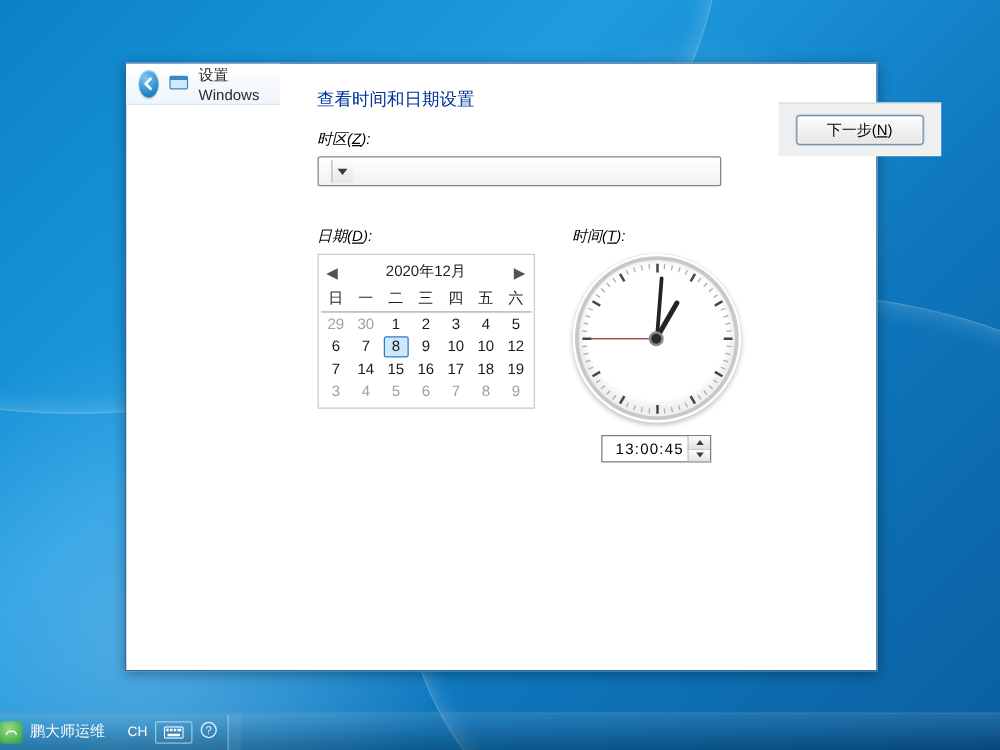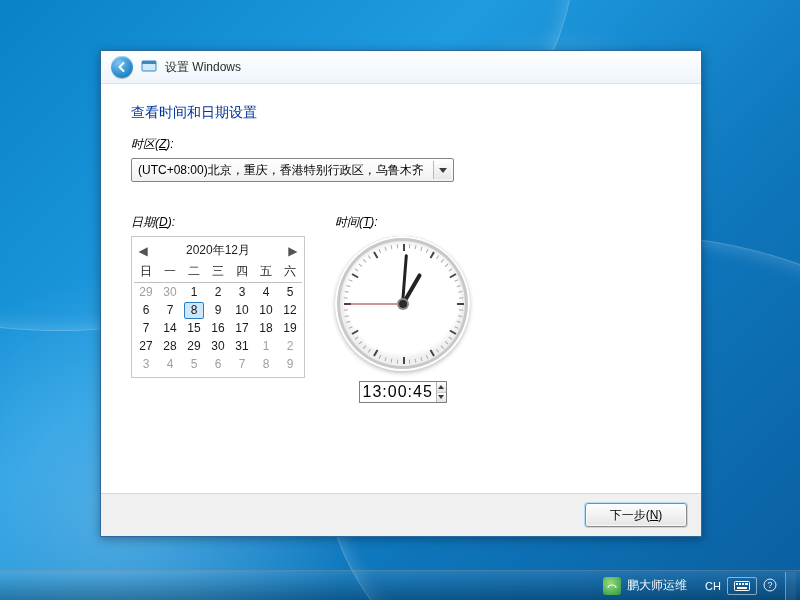--- a/index.html
+++ b/index.html
@@ -15,21 +15,21 @@
     box-shadow: 0 0 20px rgba(200,235,255,0.3) inset;
     pointer-events:none;
   }
   .swoosh1 { width:900px; height:640px; left:-320px; top:-320px; transform:rotate(-14deg); }
   .swoosh2 { width:720px; height:520px; left:320px; top:240px; transform:rotate(12deg); }
 
   .dialog {
     position: absolute; left: 100px; top: 50px; width: 600px; height: 485px;
     background: #fff; border: 1px solid #2b6aa0;
     box-shadow: 0 2px 10px rgba(0,0,0,0.35);
-    display: flex; flex-direction: column;
+    display: flex; 
   }
   .dialog-header {
     height: 32px; display:flex; align-items:center; gap:8px; padding: 0 10px;
     background: linear-gradient(#ffffff,#eef5fb);
     border-bottom: 1px solid #d6e4f0;
   }
   .back-btn {
     width:22px; height:22px; border-radius:50%; display:flex; align-items:center; justify-content:center;
     background: radial-gradient(circle at 35% 30%, #7fc5f2, #2a8ed0 60%, #166aa2);
     color:#fff; font-size:12px; box-shadow: inset 0 1px 1px rgba(255,255,255,0.6), 0 1px 1px rgba(0,0,0,0.25);
@@ -95,50 +95,50 @@
   .clock .hand { position:absolute; left:50%; top:50%; transform-origin: 50% 100%; }
   .clock .hand.hour   { width:4px; height:35px; margin-left:-2px; margin-top:-35px; background:#232323; border-radius:2px; }
   .clock .hand.minute { width:3px; height:50px; margin-left:-1.5px; margin-top:-50px; background:#232323; border-radius:2px; }
   .clock .hand.second { width:1px; height:54px; margin-left:-0.5px; margin-top:-54px; background:#a02a2a; }
   .clock .pin { position:absolute; left:50%; top:50%; width:8px; height:8px; margin:-4px 0 0 -4px; background:#2b2b2b; border-radius:50%; box-shadow:0 0 0 2px #8a8a8a; }
 
   .time-spinner {
     margin: 10px auto 0 auto; width:86px; height:20px; display:flex; align-items:center;
     border:1px solid #7f7f7f; background:#fff;
   }
-  .time-spinner .t-val { flex:1; text-align:right; padding: 0 3px; letter-spacing:1px; font-size:16px; }
+  .time-spinner .t-val { flex:1; text-align:right; padding: 0 3px; letter-spacing:1px; font-size:12px; }
   .time-spinner .spin {
     width:17px; height:100%; border-left:1px solid #b7b7b7; display:flex; flex-direction:column;
   }
   .time-spinner .spin > div {
     flex:1; display:flex; align-items:center; justify-content:center;
     background:linear-gradient(#fdfdfd,#e2e2e2);
   }
   .time-spinner .spin > div + div { border-top:1px solid #c9c9c9; }
   .caret-up   { width:0; height:0; border-left:3px solid transparent; border-right:3px solid transparent; border-bottom:4px solid #3b3b3b; }
   .caret-down2{ width:0; height:0; border-left:3px solid transparent; border-right:3px solid transparent; border-top:4px solid #3b3b3b; }
 
   .dialog-footer {
     height:42px; border-top:1px solid #d7d7d7; background:#f0f0f0;
-    display:flex; align-items:center; justify-content:flex-end; padding: 0 14px;
+    display:flex; align-items:center; justify-content:flex-end; padding: 0 14px; margin-top: 31px;
   }
   .btn {
     min-width:80px; height:22px; padding:0 10px;
     border:1px solid #8a8a8a; border-radius:3px;
     background:linear-gradient(#fefefe,#e5e5e5);
     display:flex; align-items:center; justify-content:center;
     box-shadow: 0 0 0 1px #b7dbf4, inset 0 0 0 1px rgba(255,255,255,0.8);
   }
   .btn .u { text-decoration:underline; }
 
   
   .taskbar {
     position:absolute; left:0; bottom:0; width:100%; height:30px;
     background: linear-gradient(rgba(255,255,255,0.08), rgba(0,0,0,0.25));
-    display:flex; align-items:center; justify-content:flex-end; gap:8px;
+    display:flex; align-items:center; justify-content:flex-start; gap:8px;
     padding-right:4px; box-sizing:border-box;
     border-top:1px solid rgba(255,255,255,0.25);
   }
   .tray { display:flex; align-items:center; gap:6px; color:#fff; font-size:11px; }
   .wm { display:flex; align-items:center; gap:6px; color:#fff; opacity:0.95; margin-right:10px;}
   .wm .avatar { width:18px; height:18px; border-radius:3px; background: radial-gradient(circle at 40% 35%, #9fe27c, #2f9a3d); display:flex; align-items:center; justify-content:center;}
   .kb-ind {
     height:16px; padding:0 6px; border:1px solid rgba(255,255,255,0.5); border-radius:2px;
     display:flex; align-items:center; justify-content:center; font-size:10px; color:#fff;
   }
@@ -167,21 +167,20 @@
       <div class="dialog-title">设置 Windows</div>
     </div>
 
     <div class="dialog-body">
       <div class="page-title">查看时间和日期设置</div>
 
       <div class="field-label">
         <span>时区(</span><span class="u">Z</span><span>):</span>
       </div>
       <div class="dropdown">
-        <span class="dd-value">(UTC+08:00)北京，重庆，香港特别行政区，乌鲁木齐</span>
         <span class="dd-btn">
           <span class="caret-down"></span>
         </span>
       </div>
 
       <div class="columns">
 
         <div>
           <div class="field-label">
             <span>日期(</span><span class="u">D</span><span>):</span>
@@ -224,29 +223,20 @@
                     <td>12</td>
                   </tr>
                   <tr>
                     <td>7</td>
                     <td>14</td>
                     <td>15</td>
                     <td>16</td>
                     <td>17</td>
                     <td>18</td>
                     <td>19</td>
-                  </tr>
-                  <tr>
-                    <td>27</td>
-                    <td>28</td>
-                    <td>29</td>
-                    <td>30</td>
-                    <td>31</td>
-                    <td class="dim">1</td>
-                    <td class="dim">2</td>
                   </tr>
                   <tr>
                     <td class="dim">3</td>
                     <td class="dim">4</td>
                     <td class="dim">5</td>
                     <td class="dim">6</td>
                     <td class="dim">7</td>
                     <td class="dim">8</td>
                     <td class="dim">9</td>
                   </tr>

